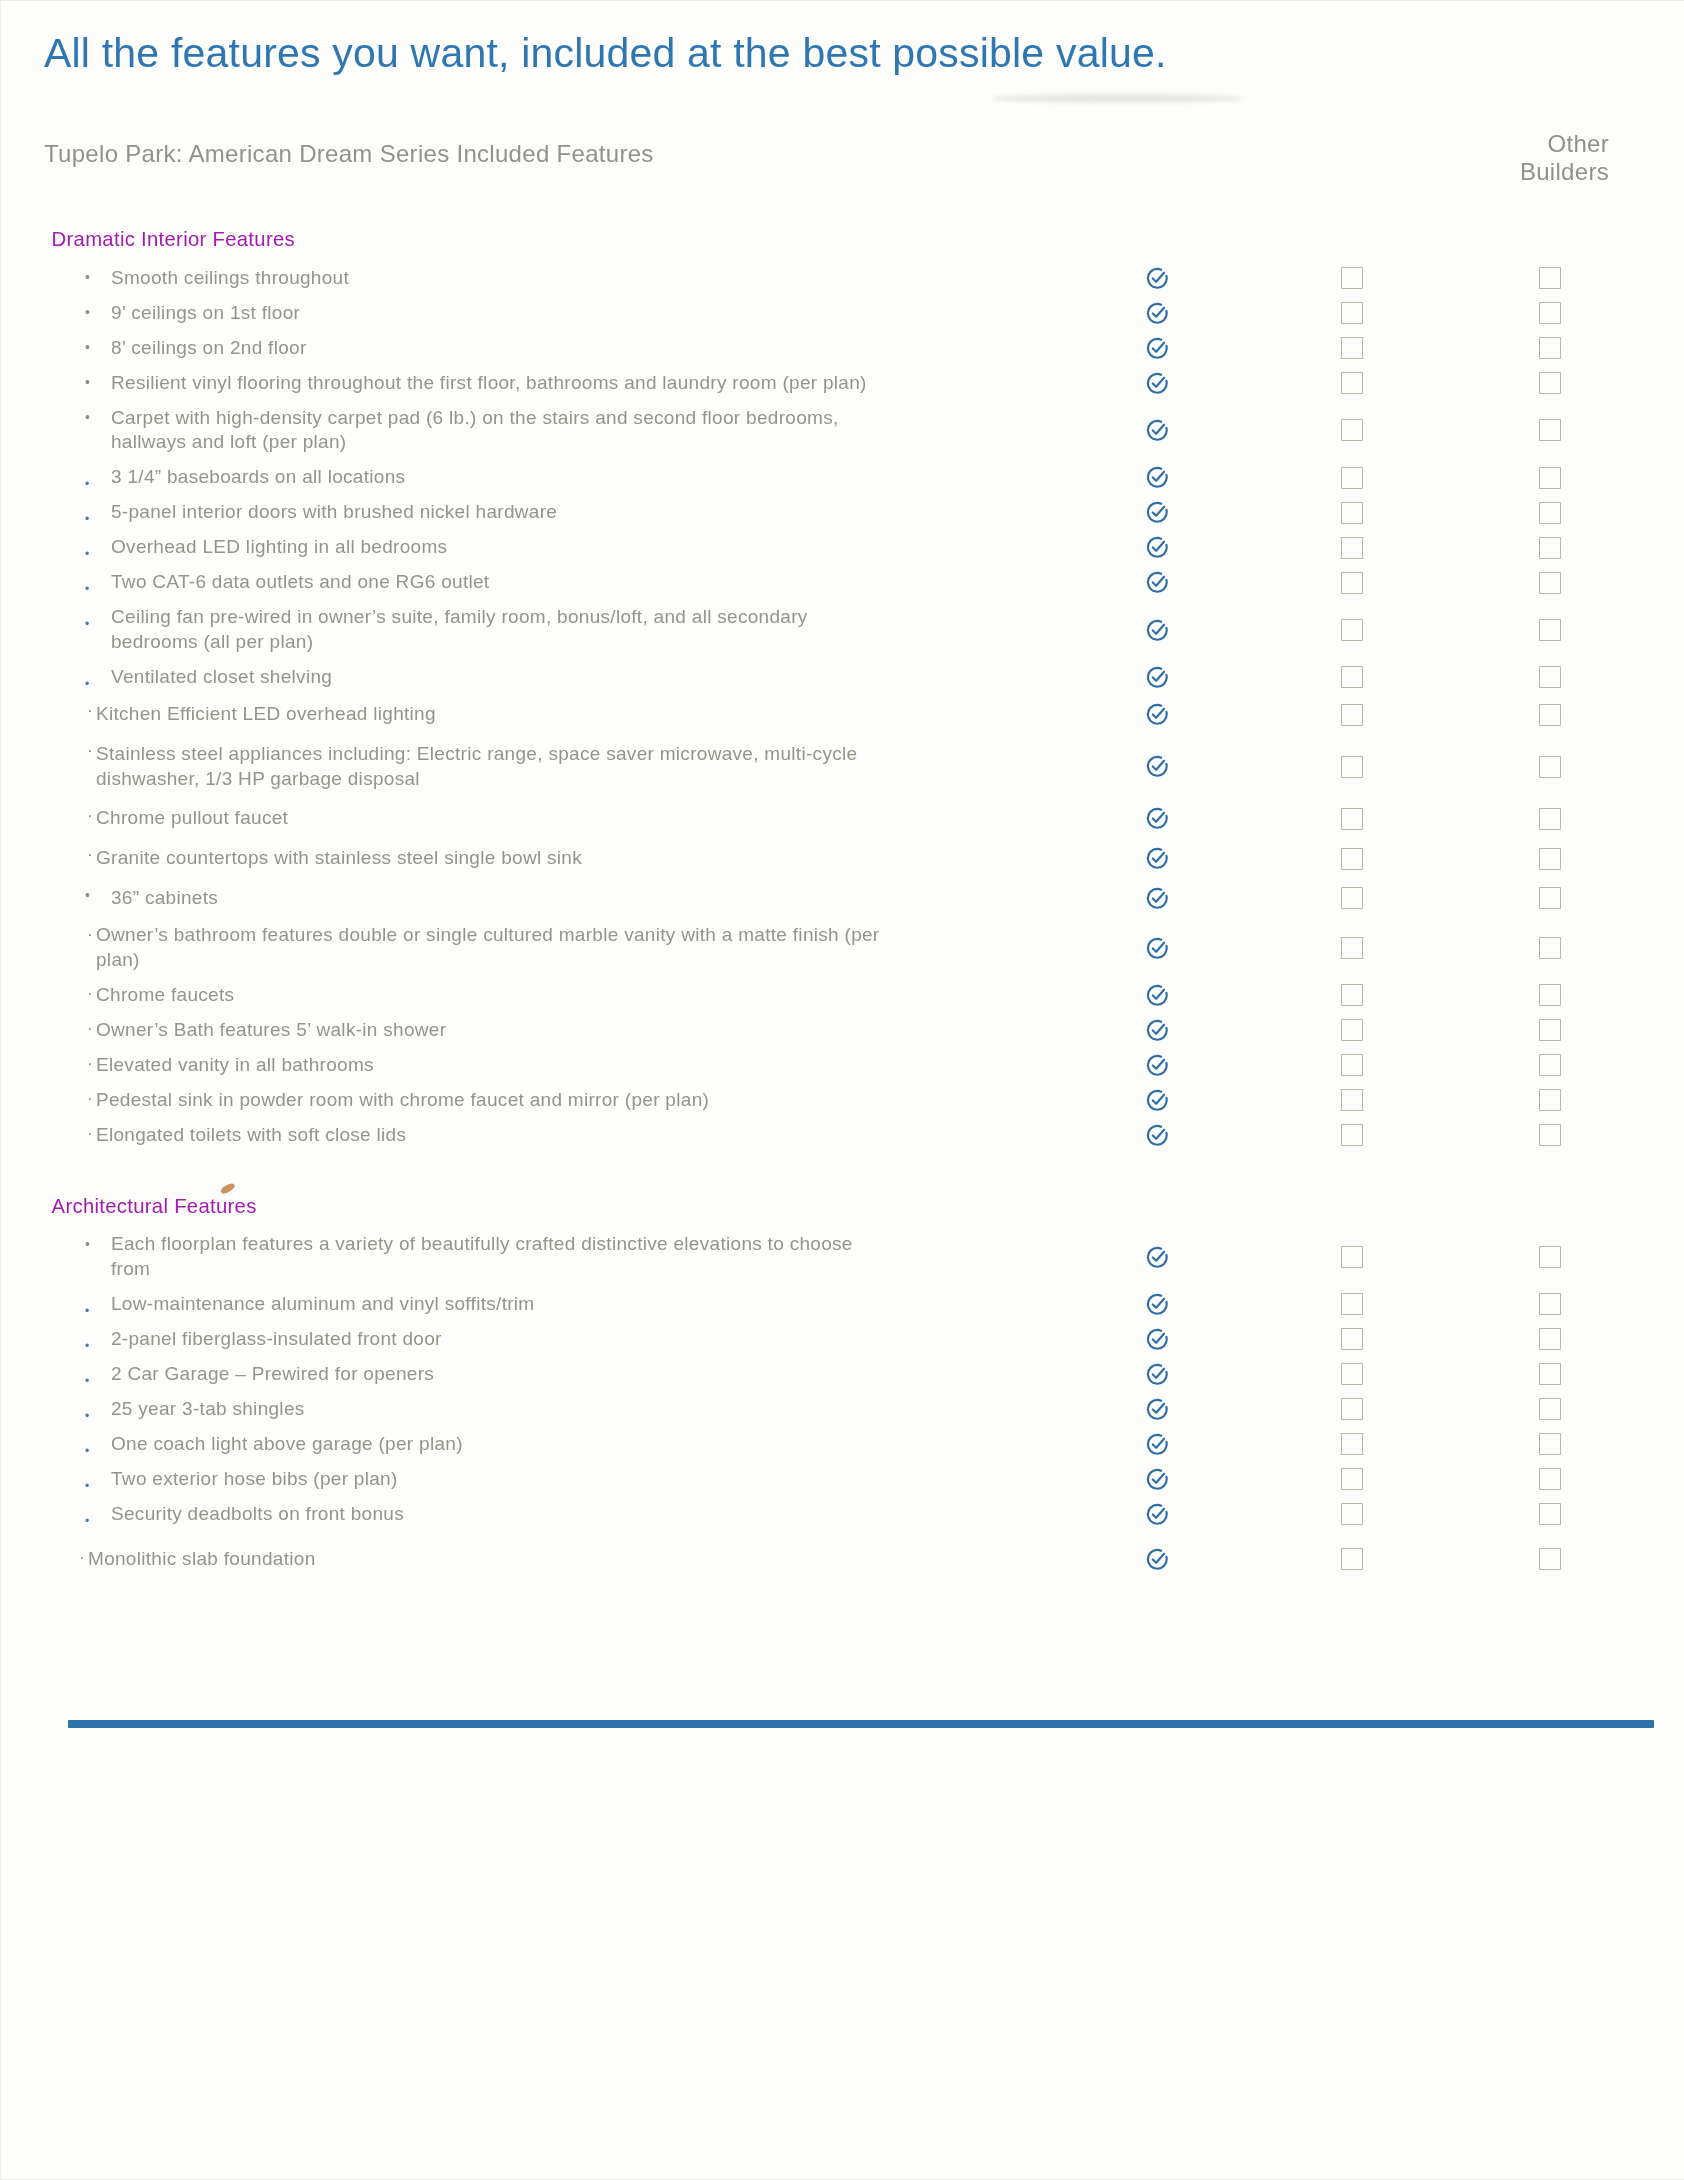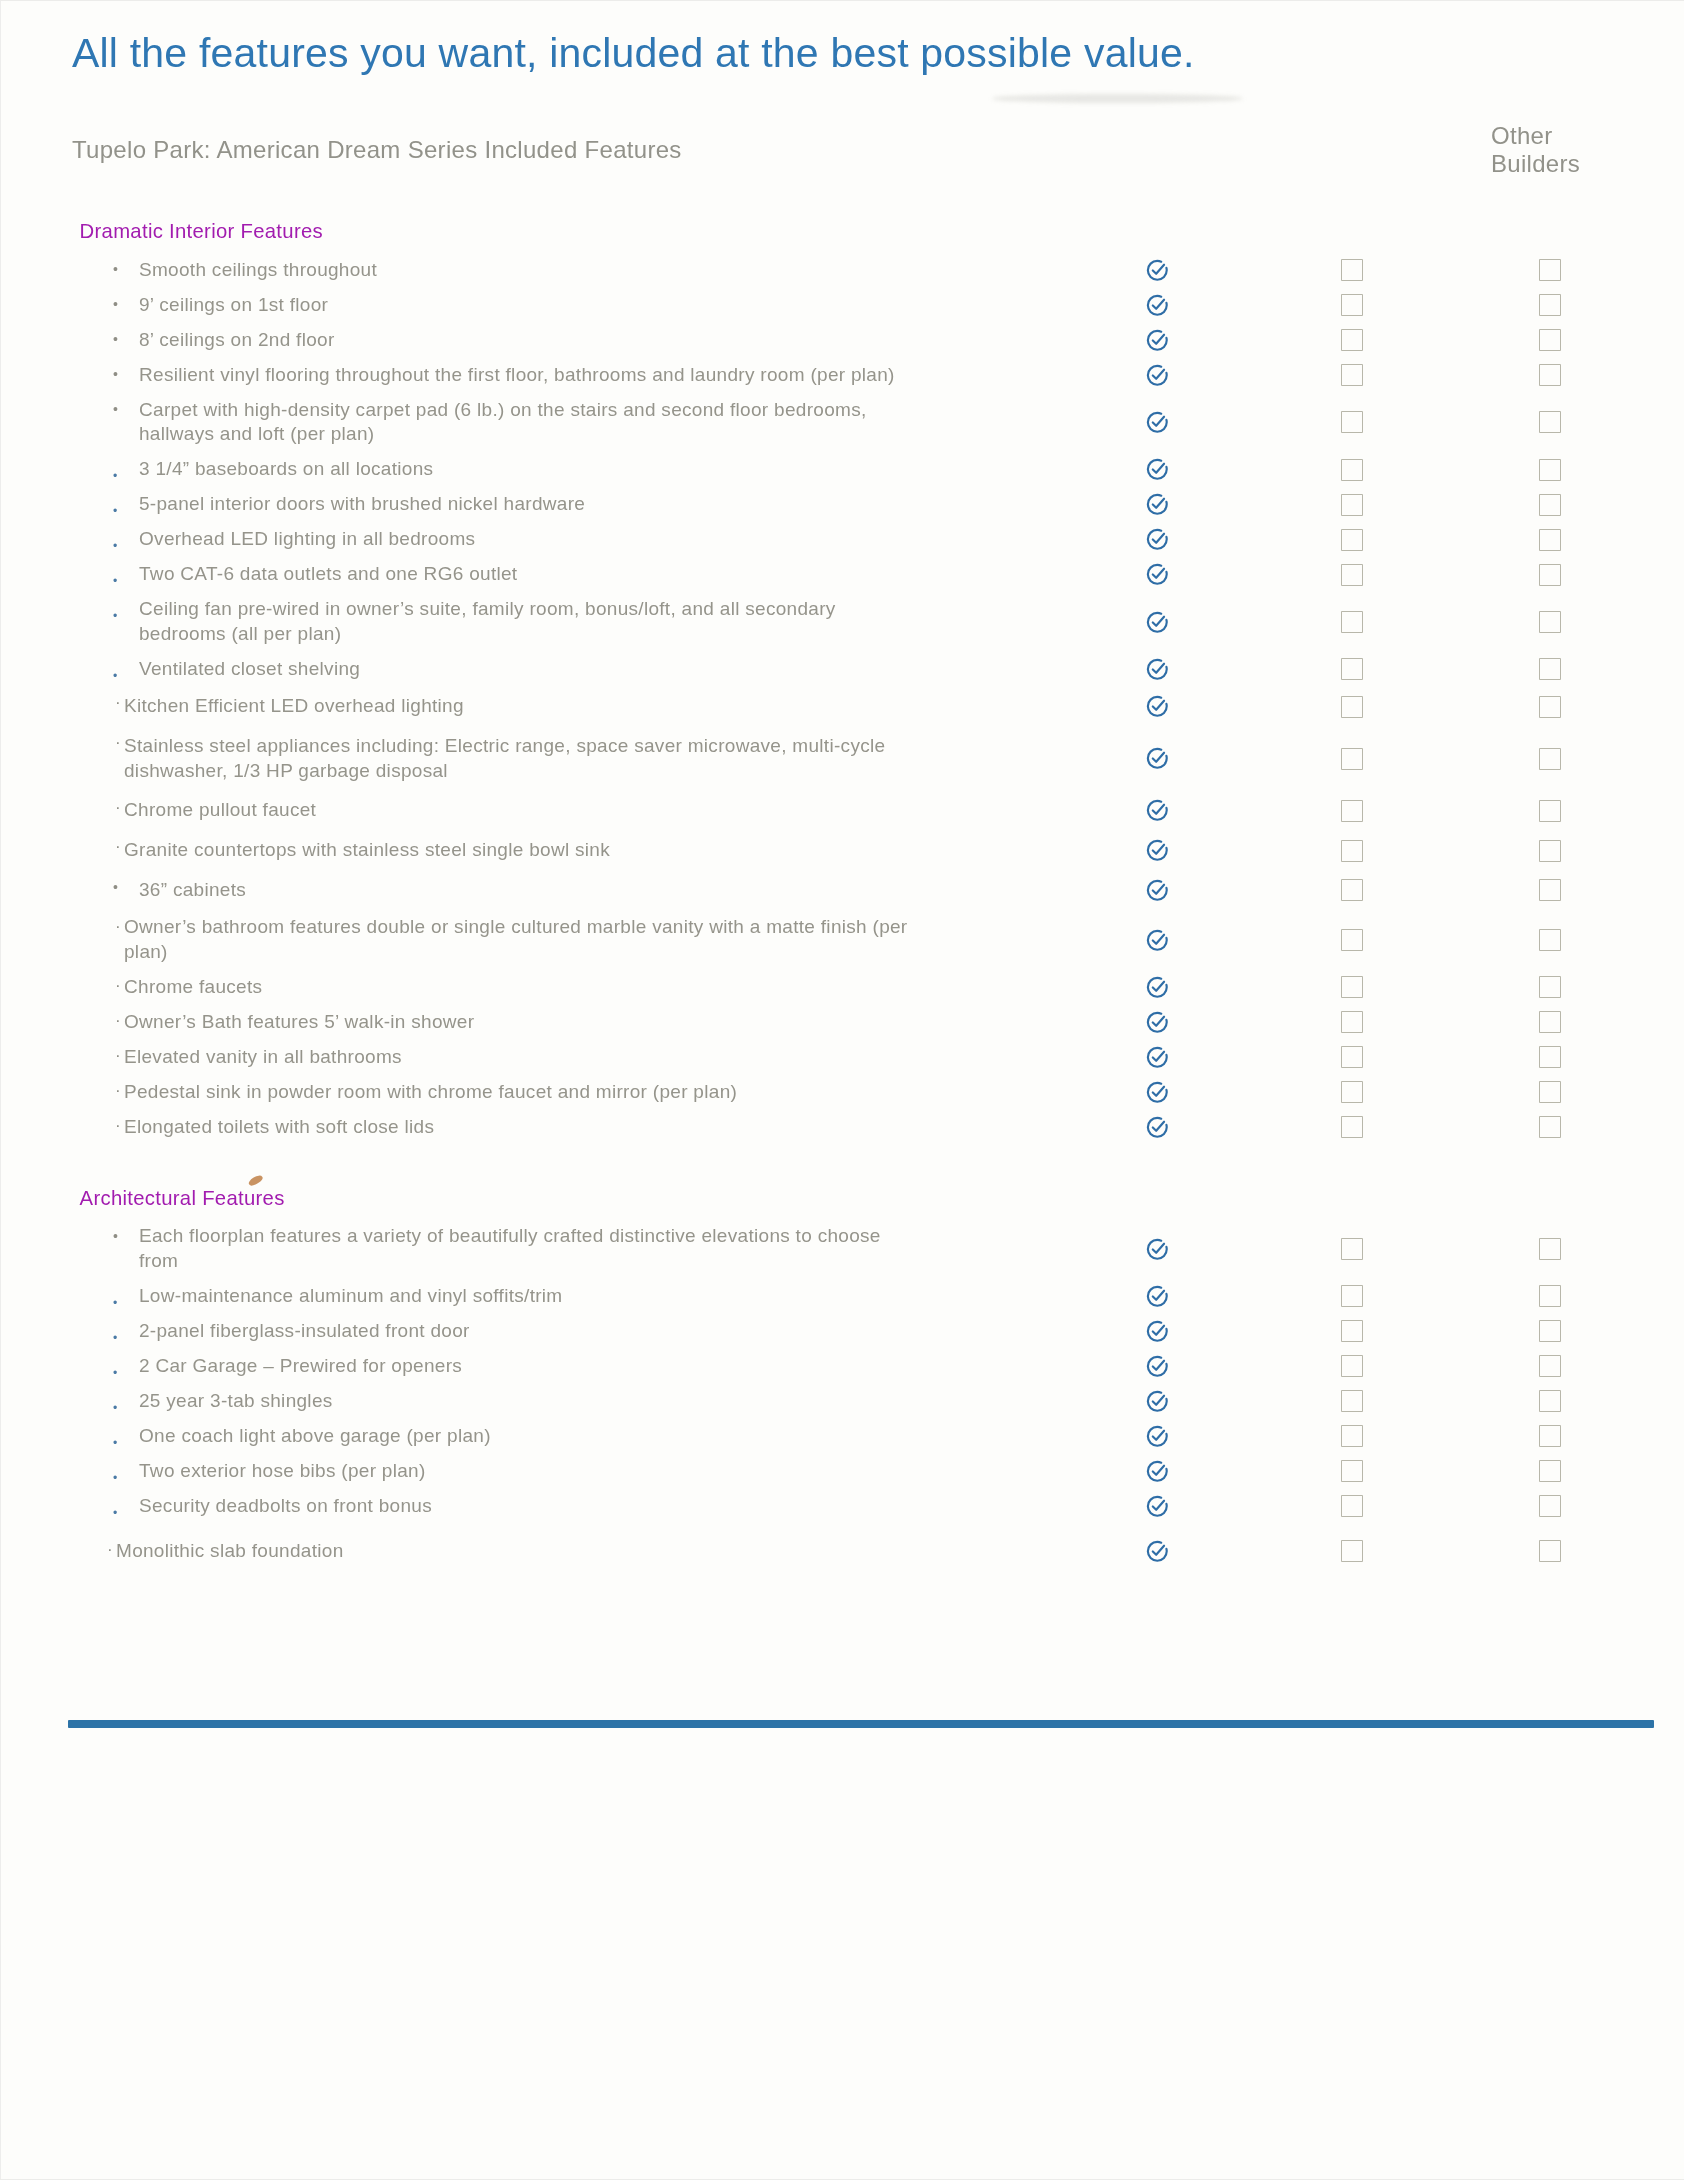--- a/index.html
+++ b/index.html
@@ -2,29 +2,29 @@
 <html style="font-size:15px"><head>
 <meta charset="utf-8">
 <style>
   html,body{margin:0;padding:0;}
   body{
     width:1685px;height:2180px;position:relative;overflow:hidden;
     background:#fdfdfb;
     font-family:"Liberation Sans", sans-serif;
     box-shadow:inset 0 0 0 0.9px #ececea;
   }
-  .wrap{padding:32px 76px 0 72px;}
+  .wrap{padding:32px 76px 0 44px;}
   .page-title{
     margin:0;font-size:41px;line-height:1.05;font-weight:500;
     color:#2f77b3;letter-spacing:0.2px;
   }
   .grid-row{display:grid;grid-template-columns:1fr 109px 279px 118px;align-items:center;}
   .header-row{margin-top:47px;color:#92928a;font-size:24px;letter-spacing:0.3px;}
   .header-row .subtitle{grid-column:1 / 3;}
-  .col-head{text-align:left;}
+  .col-head{text-align:right;margin-top:8px;}
   .section-heading{
     position:relative;
     margin:42px 0 9.5px 7.6px;font-size:20.3px;font-weight:400;
     color:#a21caf;letter-spacing:0.3px;
   }
   .kitchen .feature-text{padding-top:7.6px;padding-bottom:7.6px;}
   .feature-row{min-height:35px;}
   .feature-text{
     position:relative;color:#95948b;font-size:19px;line-height:24.6px;
     letter-spacing:0.3px;padding:5.2px 0 5.2px 67px;max-width:852px;box-sizing:border-box;

